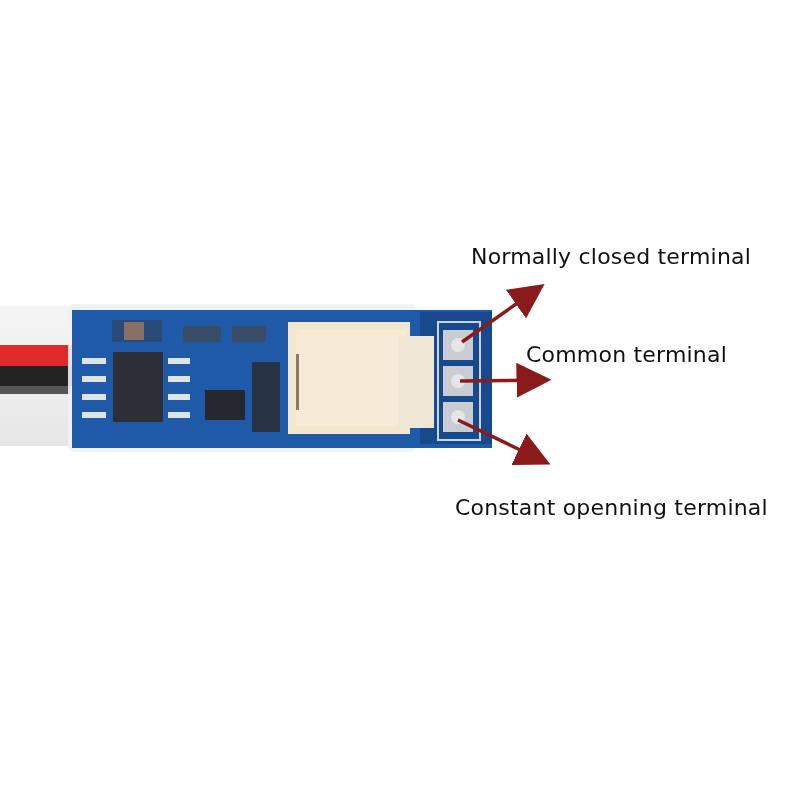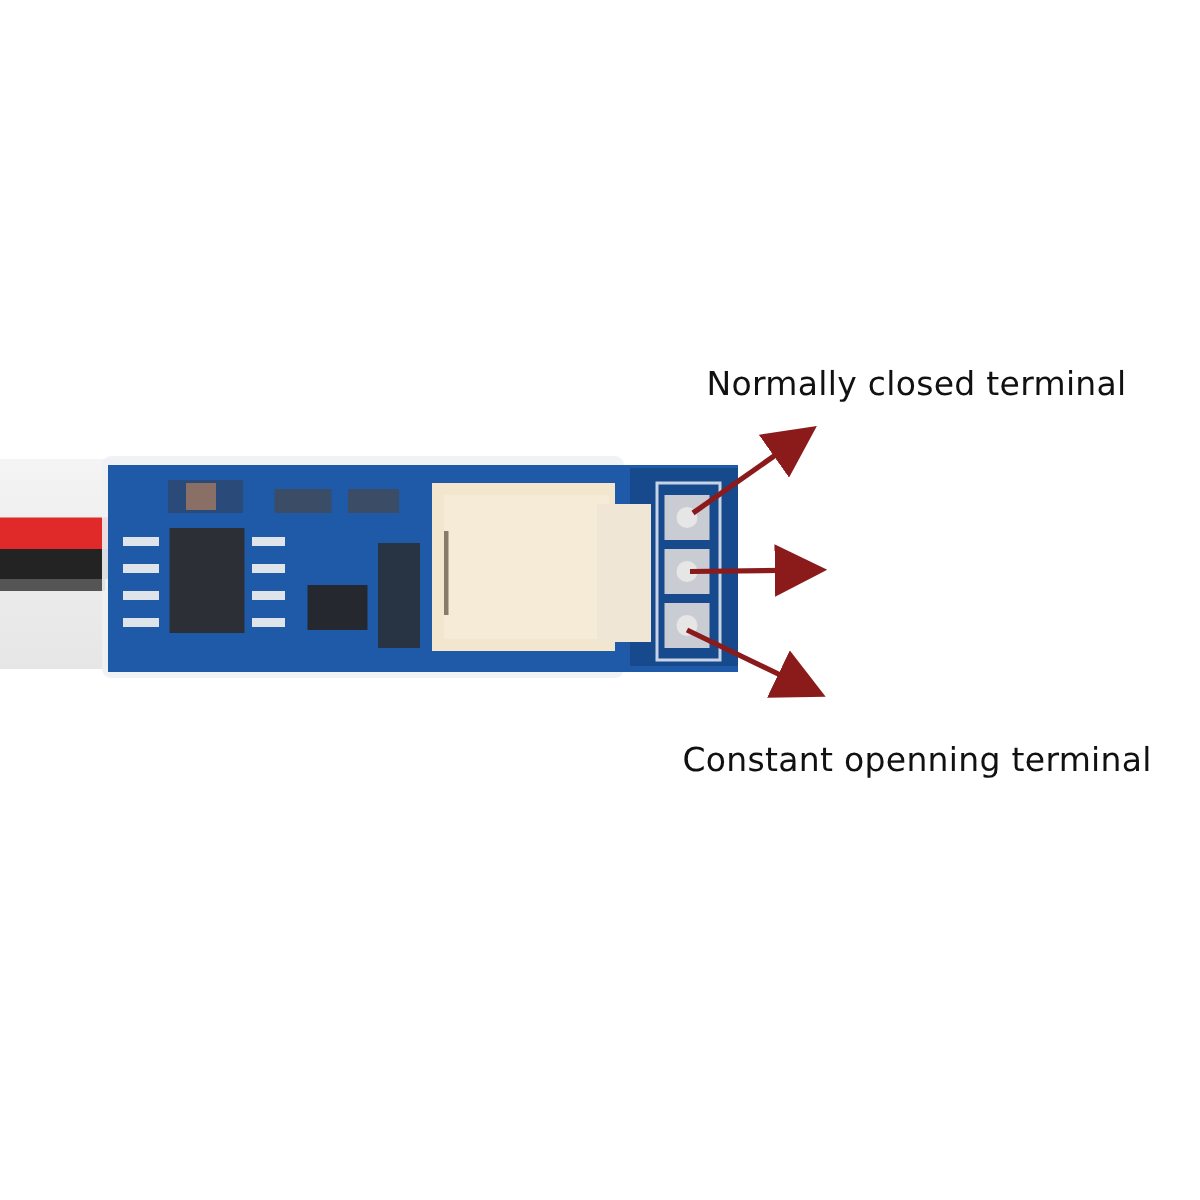--- a/index.html
+++ b/index.html
@@ -71,14 +71,15 @@
     </g>
 
     <g>
       <line x1="462" y1="342" x2="536" y2="290" stroke="#8b1a1a" stroke-width="3.5" marker-end="url(#ah)"></line>
       <line x1="460" y1="381" x2="541" y2="380" stroke="#8b1a1a" stroke-width="3.5" marker-end="url(#ah)"></line>
       <line x1="458" y1="420" x2="541" y2="460" stroke="#8b1a1a" stroke-width="3.5" marker-end="url(#ah)"></line>
     </g>
   </svg>
 
   <div class="label" style="left:471px;top:244px;">Normally closed terminal</div>
+  <div class="label" style="left:526px;top:342px;">Common terminal</div>
   <div class="label" style="left:455px;top:495px;">Constant openning terminal</div>
 </div>
 
 </body></html>

